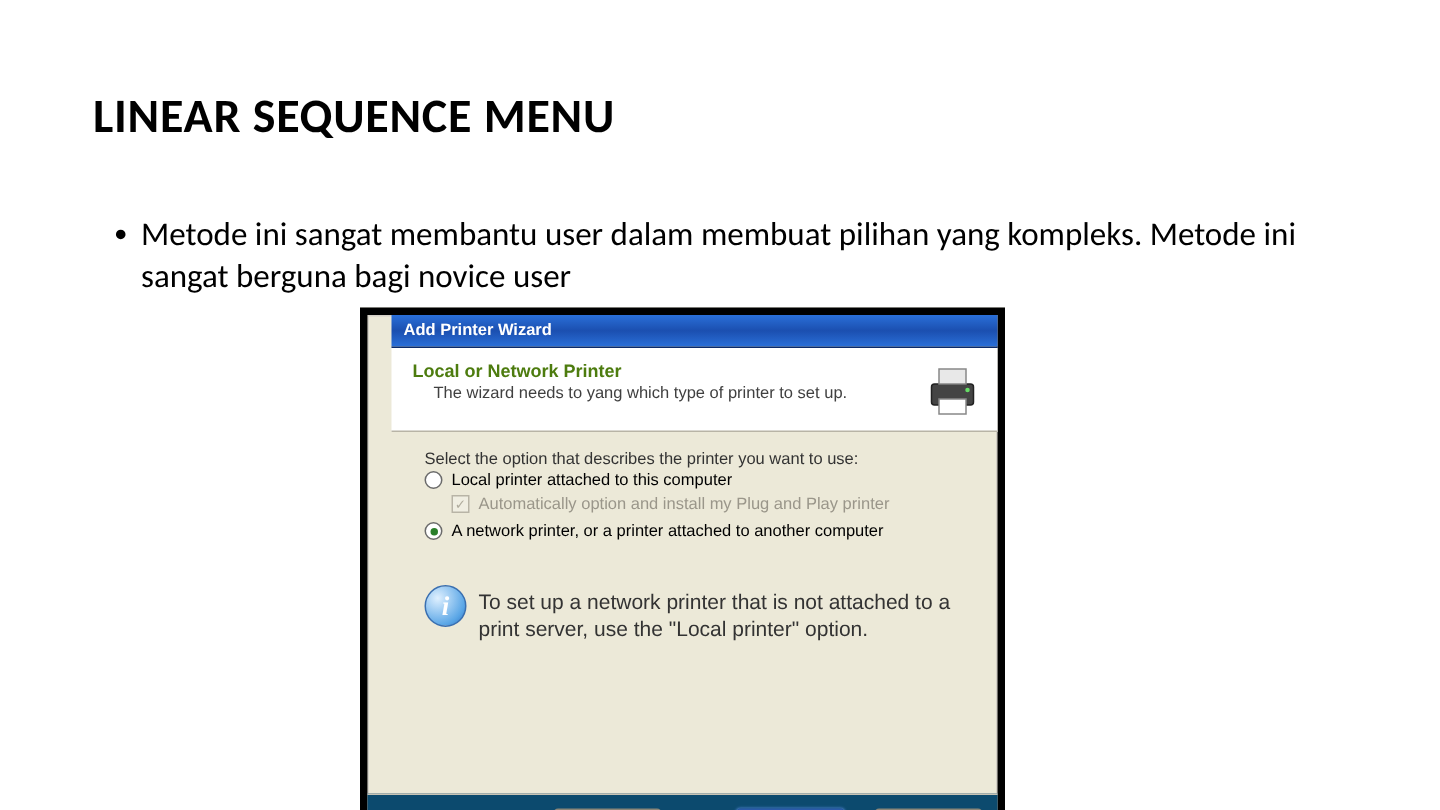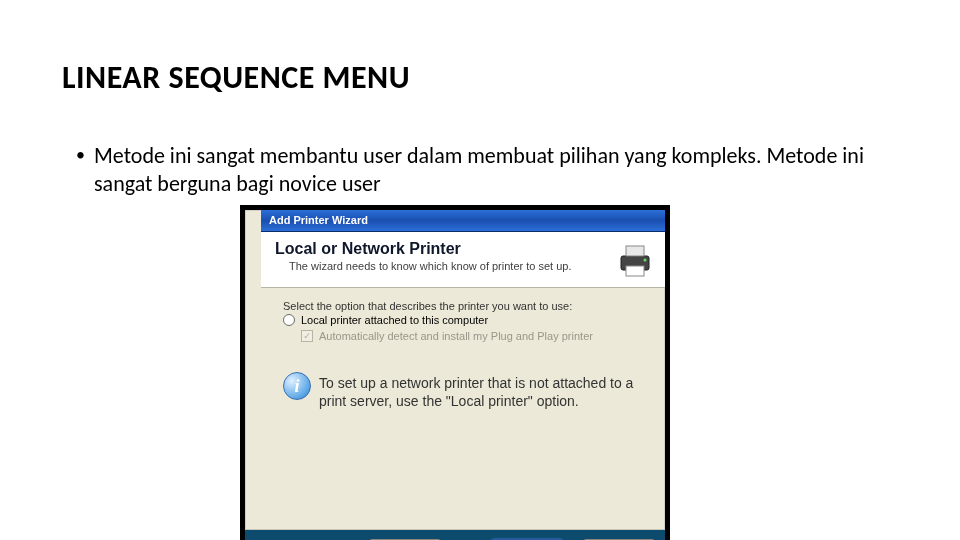--- a/index.html
+++ b/index.html
@@ -61,22 +61,22 @@
   }
   .header {
     height: 56px;
     background: #fff;
     border-bottom: 1px solid #b8b4a6;
     position: relative;
     padding: 8px 14px 0 14px;
   }
   .header-title {
     font-weight: 700;
-    color: #0f172a;
-    font-size: 16px;
+    color: #4d7c0f;
+    font-size: 12px;
   }
   .header-sub {
     color: #404040;
     font-size: 11px;
     padding-left: 14px;
     padding-top: 2px;
   }
   .printer-icon {
     position: absolute;
     right: 10px;
@@ -193,42 +193,46 @@
 <div class="bullet">
   <span class="dot">•</span>
   <span class="text">Metode ini sangat membantu user dalam membuat pilihan yang kompleks. Metode ini sangat berguna bagi novice user</span>
 </div>
 
 <div class="wizard">
   <div class="titlebar">Add Printer Wizard</div>
 
   <div class="header">
     <div class="header-title">Local or Network Printer</div>
-    <div class="header-sub">The wizard needs to know which know of printer to set up.</div>
+    <div class="header-sub">The wizard needs to yang which type of printer to set up.</div>
     <svg class="printer-icon" viewBox="0 0 40 40">
       <rect x="6" y="16" width="28" height="14" rx="2" fill="#444" stroke="#222"></rect>
       <rect x="11" y="6" width="18" height="10" fill="#e8e8e8" stroke="#888"></rect>
       <rect x="11" y="26" width="18" height="10" fill="#fff" stroke="#888"></rect>
       <circle cx="30" cy="20" r="1.5" fill="#6d6"></circle>
     </svg>
   </div>
 
   <div class="content">
     <div class="prompt">Select the option that describes the printer you want to use:</div>
 
     <div class="radio-row">
       <span class="radio"></span>
       <span>Local printer attached to this computer</span>
     </div>
 
     <div class="checkbox-row">
       <span class="checkbox">✓</span>
-      <span>Automatically detect and install my Plug and Play printer</span>
-    </div>
-
+      <span>Automatically option and install my Plug and Play printer</span>
+    </div>
+
+    <div class="radio-row">
+      <span class="radio selected"></span>
+      <span>A network printer, or a printer attached to another computer</span>
+    </div>
 
     <div class="info-row">
       <div class="info-icon">i</div>
       <div class="info-text">To set up a network printer that is not attached to a print server, use the "Local printer" option.</div>
     </div>
   </div>
 
   <div class="button-bar">
     <div class="btn">&lt; Back</div>
     <div class="btn default">Next &gt;</div>

